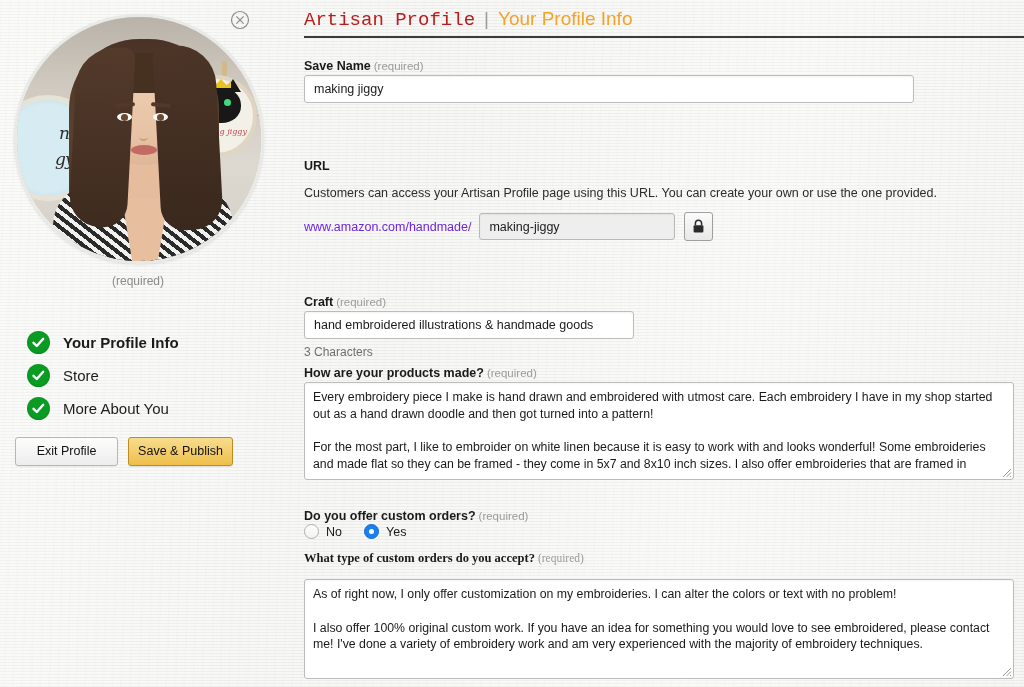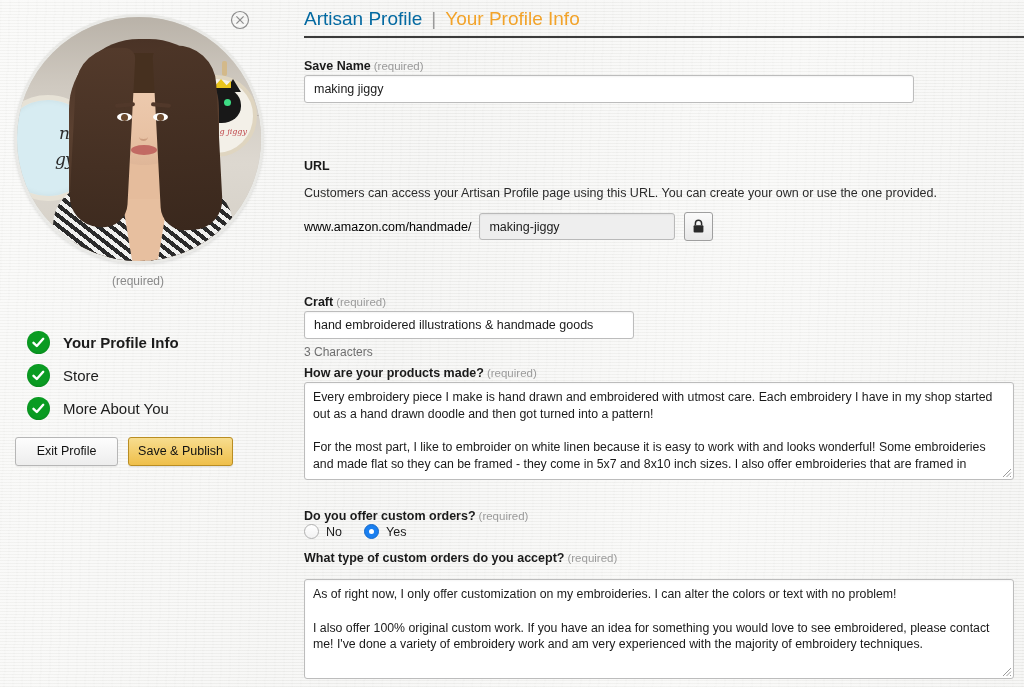--- a/index.html
+++ b/index.html
@@ -343,21 +343,21 @@
     left: 296px; top: 0;
     width: 728px; height: 687px;
   }
   .main-header {
     position: absolute;
     left: 8px; top: 8px;
     display: flex;
     align-items: baseline;
     font-size: 19px;
   }
-  .hdr-main { color: #0369a1; }
+  .hdr-main { color: #b91c1c; font-family: Liberation Mono, monospace; }
   .hdr-sep  { color: #9a9a9a; margin: 0 9px; }
   .hdr-sub  { color: #f2a32a; }
   .hdr-rule {
     position: absolute;
     left: 8px; top: 36px;
     width: 720px; height: 2px;
     background: #3b3b3b;
   }
 
   .field-label {
@@ -417,21 +417,21 @@
 
   
   .url-row {
     position: absolute;
     left: 8px; top: 212px;
     display: flex;
     align-items: center;
   }
   .url-prefix {
     font-size: 12.5px;
-    color: #000000;
+    color: #6d28d9;
     margin-right: 8px;
   }
   .url-input {
     width: 196px; height: 27px;
     background: #eeeeee;
     border: 1px solid #b9b9b9;
   }
   .lock-btn {
     margin-left: 9px;
     width: 27px; height: 27px;
@@ -639,21 +639,21 @@
     <div class="radio-opt">
       <span class="radio"></span>
       <span class="radio-label">No</span>
     </div>
     <div class="radio-opt">
       <span class="radio sel"></span>
       <span class="radio-label">Yes</span>
     </div>
   </div>
 
-  <div style="position:absolute; left:8px; top:548px;">
+  <div style="position:absolute; left:8px; top:548px;font-family:Liberation Serif, serif;">
     <span class="field-label">What type of custom orders do you accept?</span><span class="req">(required)</span>
   </div>
   <div class="ta-wrap" style="left:8px; top:579px; width:710px; height:100px;">
     <textarea class="ta" style="width: 710px; height: 100px;" spellcheck="false">As of right now, I only offer customization on my embroideries. I can alter the colors or text with no problem!
 
 I also offer 100% original custom work. If you have an idea for something you would love to see embroidered, please contact me! I've done a variety of embroidery work and am very experienced with the majority of embroidery techniques.</textarea>
     <svg class="grip" viewBox="0 0 11 11">
       <path d="M10 2 L2 10 M10 5.5 L5.5 10 M10 9 L9 10" stroke="#9a9a9a" stroke-width="1" fill="none"></path>
     </svg>
   </div>

